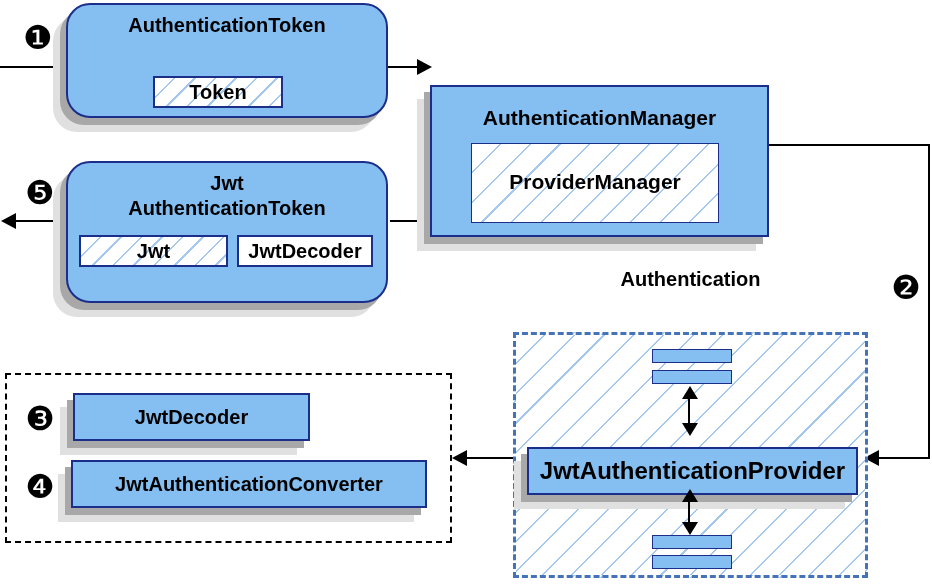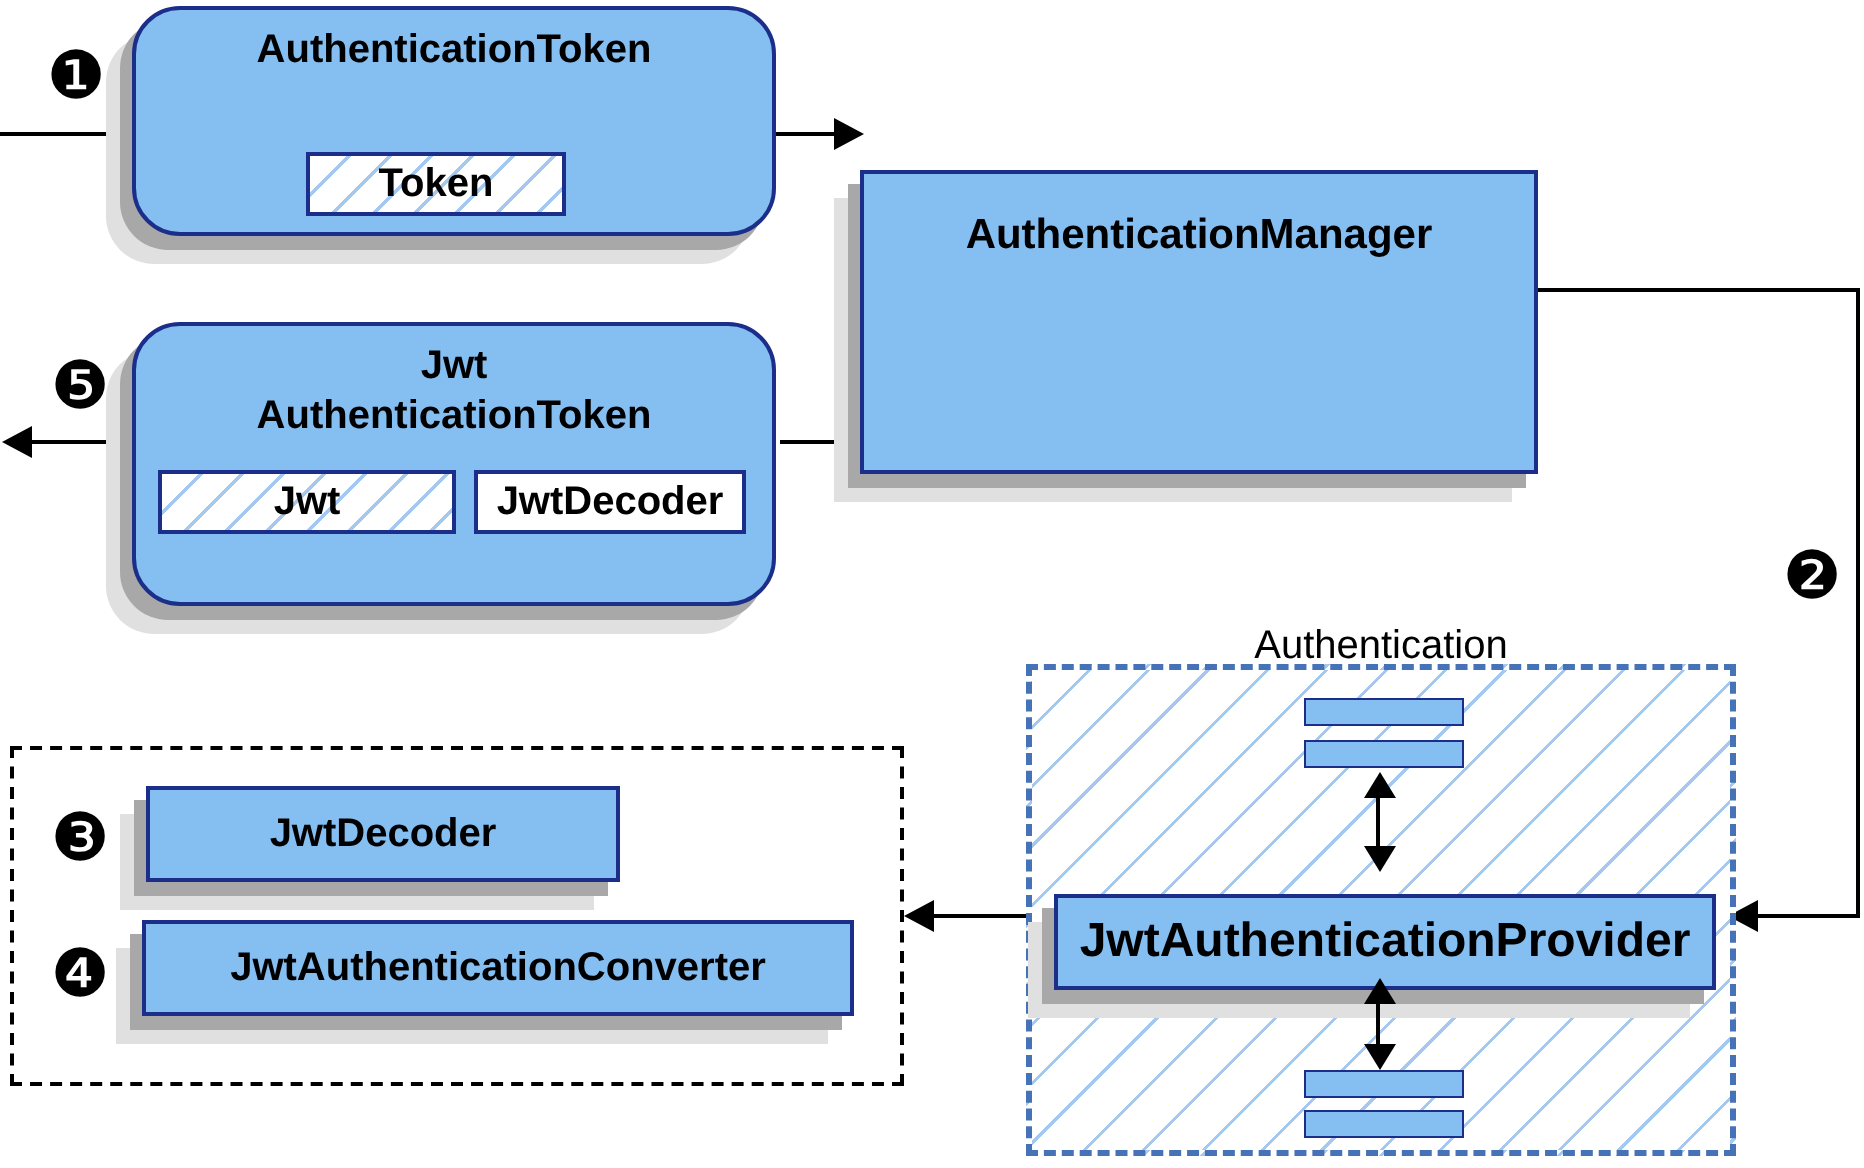--- a/index.html
+++ b/index.html
@@ -50,21 +50,21 @@
   .tri-up{border-left:8px solid transparent;border-right:8px solid transparent;border-bottom:13px solid var(--arrow);}
   .tri-down{border-left:8px solid transparent;border-right:8px solid transparent;border-top:13px solid var(--arrow);}
   .badge{
     position:absolute;width:36px;height:36px;line-height:36px;
     font-family:"DejaVu Sans",sans-serif;font-size:33px;text-align:center;color:#000;
   }
   .bar{
     position:absolute;left:652px;width:80px;height:14px;
     background:var(--node-fill);border:1.5px solid var(--node-border);
   }
-  .group-title{position:absolute;text-align:center;font-weight:normal;font-size:20px;line-height:26px;margin-top:44px;}
+  .group-title{position:absolute;text-align:center;font-weight:bold;font-size:20px;line-height:26px;}
 </style>
 </head>
 <body>
 
 <div class="canvas">
 
   <div class="hline" style="left:0;top:66px;width:66px;"></div>
 
   <div class="hline" style="left:388px;top:66px;width:30px;"></div>
   <div class="tri tri-right" style="left:417px;top:59px;"></div>
@@ -106,20 +106,21 @@
 
   <div class="node rounded" style="left:66px;top:3px;width:322px;height:115px;">
     <div class="title2" style="padding-top:8px;">
       <div>AuthenticationToken</div>
     </div>
     <div class="chip hatch-sm" style="left:85px;top:71px;width:130px;height:32px;line-height:28px;">Token</div>
   </div>
 
   <div class="node" style="left:430px;top:68px;width:339px;height:152px;margin-top:17px;">
     <div class="title2" style="padding-top:18px;font-size:21px;">AuthenticationManager</div>
+    <div class="chip hatch-lg" style="left:39px;top:56px;width:248px;height:80px;line-height:76px;font-size:21px;border-width:1px;">ProviderManager</div>
   </div>
 
   <div class="node rounded" style="left:66px;top:161px;width:322px;height:142px;">
     <div class="title2" style="padding-top:8px;">
       <div>Jwt</div>
       <div>AuthenticationToken</div>
     </div>
     <div class="chip hatch-sm" style="left:11px;top:72px;width:149px;height:32px;line-height:28px;">Jwt</div>
     <div class="chip" style="left:169px;top:72px;width:136px;height:32px;line-height:28px;background:#fff;">JwtDecoder</div>
   </div>

